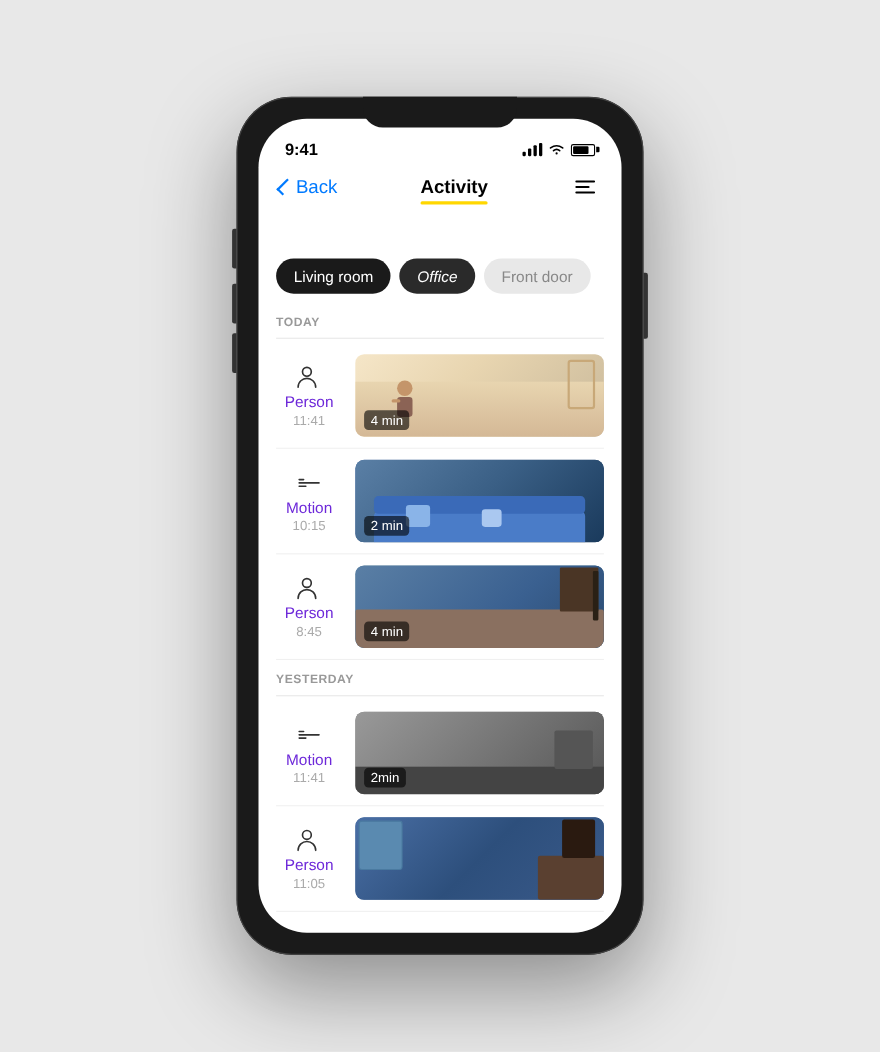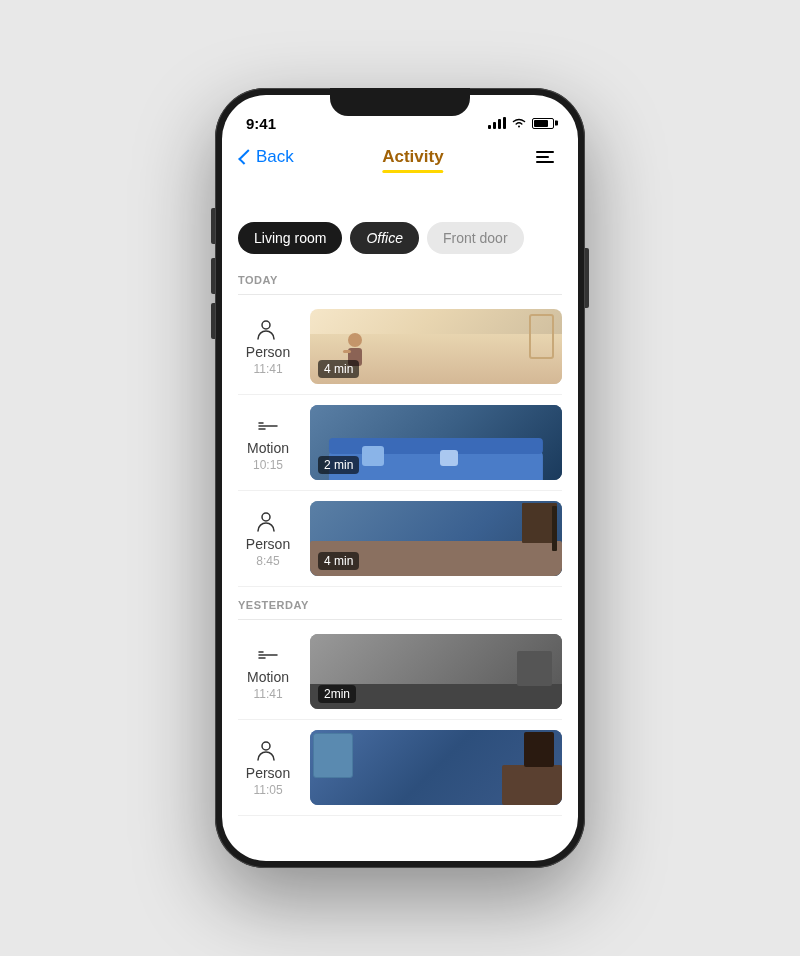--- a/index.html
+++ b/index.html
@@ -10,21 +10,21 @@
       align-items: center;
       min-height: 100vh;
       font-family: -apple-system, BlinkMacSystemFont, 'SF Pro Display', 'Helvetica Neue', sans-serif;
     }
 
     .phone-outer {
       width: 370px;
       height: 780px;
       background: #1a1a1a;
       border-radius: 50px;
-      padding: 7px;
+      padding: 20px;
       box-shadow: 0 30px 80px rgba(0,0,0,0.4), inset 0 0 0 1px #444;
       position: relative;
     }
 
     
     .phone-outer::before {
       content: '';
       position: absolute;
       left: -4px;
       top: 120px;
@@ -153,21 +153,21 @@
       transform: rotate(45deg);
       margin-right: 2px;
     }
     .back-text {
       color: #007AFF;
       font-size: 17px;
     }
     .nav-title {
       font-size: 17px;
       font-weight: 700;
-      color: #a16207;
+      color: #000000;
       position: relative;
     }
     .nav-title::after {
       content: '';
       position: absolute;
       bottom: -6px;
       left: 50%;
       transform: translateX(-50%);
       width: 100%;
       height: 3px;
@@ -249,21 +249,21 @@
     }
     .activity-icon-col {
       display: flex;
       flex-direction: column;
       align-items: center;
       min-width: 60px;
     }
     .activity-label {
       font-size: 14px;
       font-weight: 500;
-      color: #404040;
+      color: #6d28d9;
       margin-top: 2px;
     }
     .activity-time {
       font-size: 12px;
       color: #aaa;
       margin-top: 2px;
     }
     .activity-thumb {
       flex: 1;
       height: 75px;

